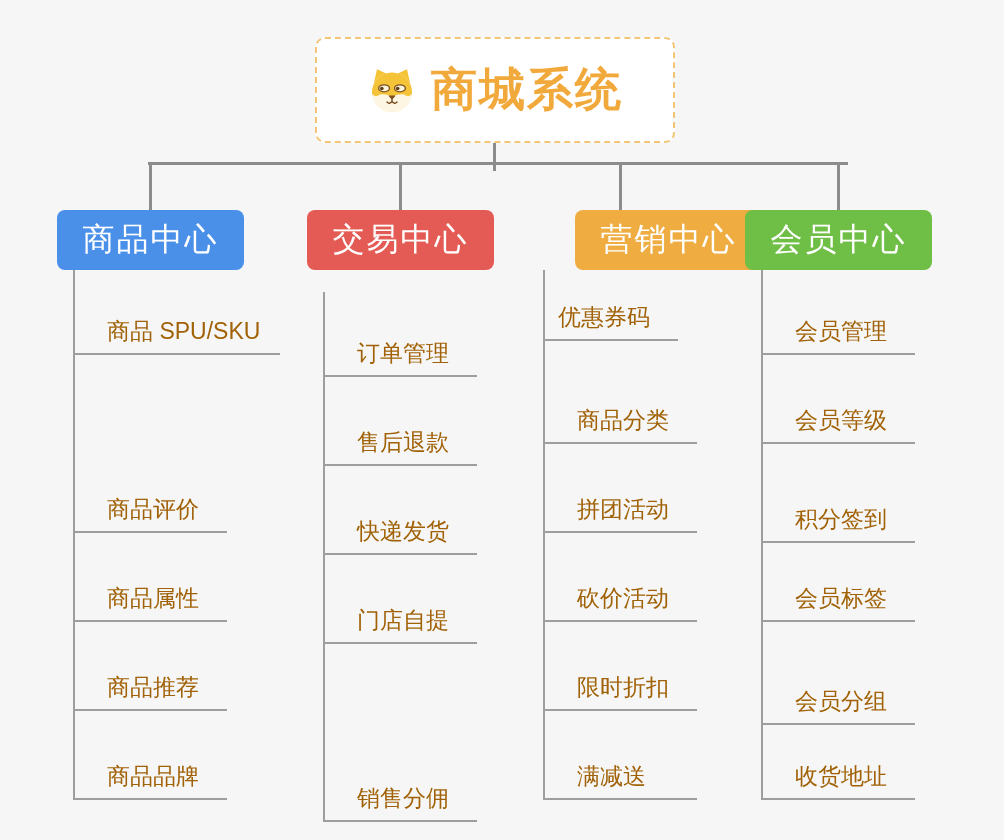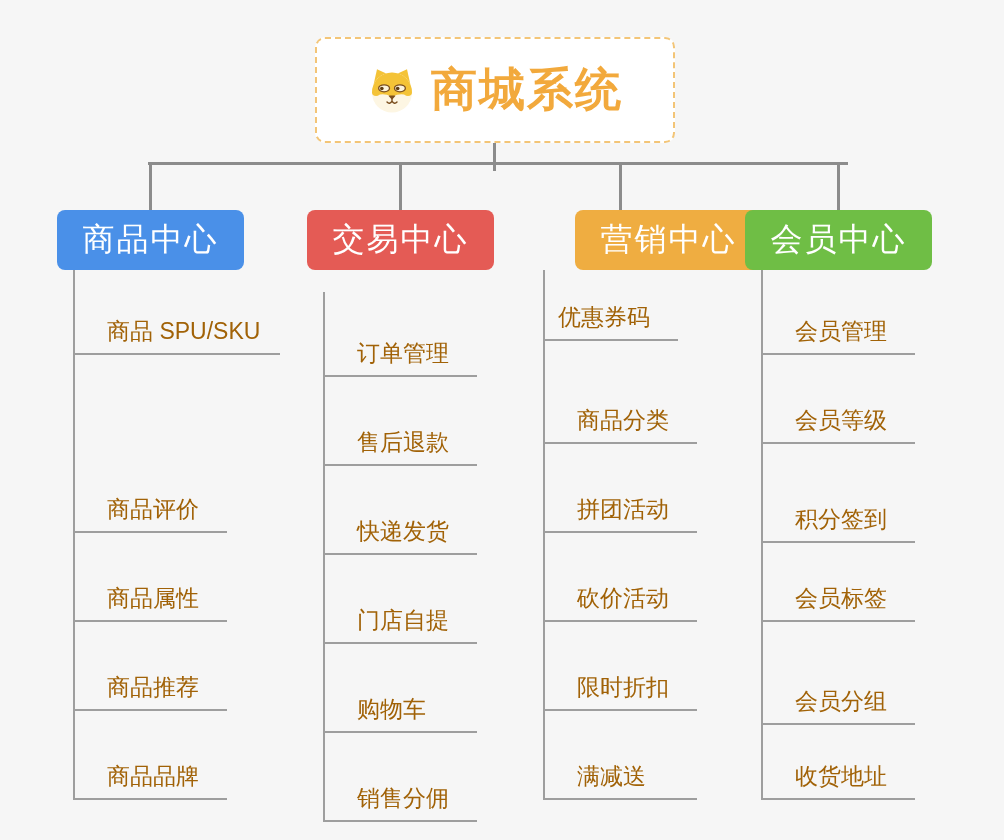--- a/index.html
+++ b/index.html
@@ -97,21 +97,20 @@
         <div class="leaf-item" style="top: 312px;">商品属性</div>
         <div class="leaf-item" style="top: 401px;">商品推荐</div>
         <div class="leaf-item" style="top: 490px;">商品品牌</div>
       </div>
       <div class="branch-node" style="left: 307px; background: rgb(228, 91, 85);">交易中心</div>
       <div class="leaf-column" style="left: 323px; margin-top: 22px;">
         <div class="leaf-item" style="top: 45px;">订单管理</div>
         <div class="leaf-item" style="top: 134px;">售后退款</div>
         <div class="leaf-item" style="top: 223px;">快递发货</div>
         <div class="leaf-item" style="top: 312px;">门店自提</div>
-        <div class="leaf-item" style="top: 401px;">购物车</div>
         <div class="leaf-item" style="top: 490px;">销售分佣</div>
       </div>
       <div class="branch-node" style="left: 527px; background: rgb(239, 173, 65); margin-left: 48px;">营销中心</div>
       <div class="leaf-column" style="left: 543px;">
         <div class="leaf-item" style="top: 31px; padding-left: 15px;">优惠券码</div>
         <div class="leaf-item" style="top: 134px;">商品分类</div>
         <div class="leaf-item" style="top: 223px;">拼团活动</div>
         <div class="leaf-item" style="top: 312px;">砍价活动</div>
         <div class="leaf-item" style="top: 401px;">限时折扣</div>
         <div class="leaf-item" style="top: 490px;">满减送</div>

